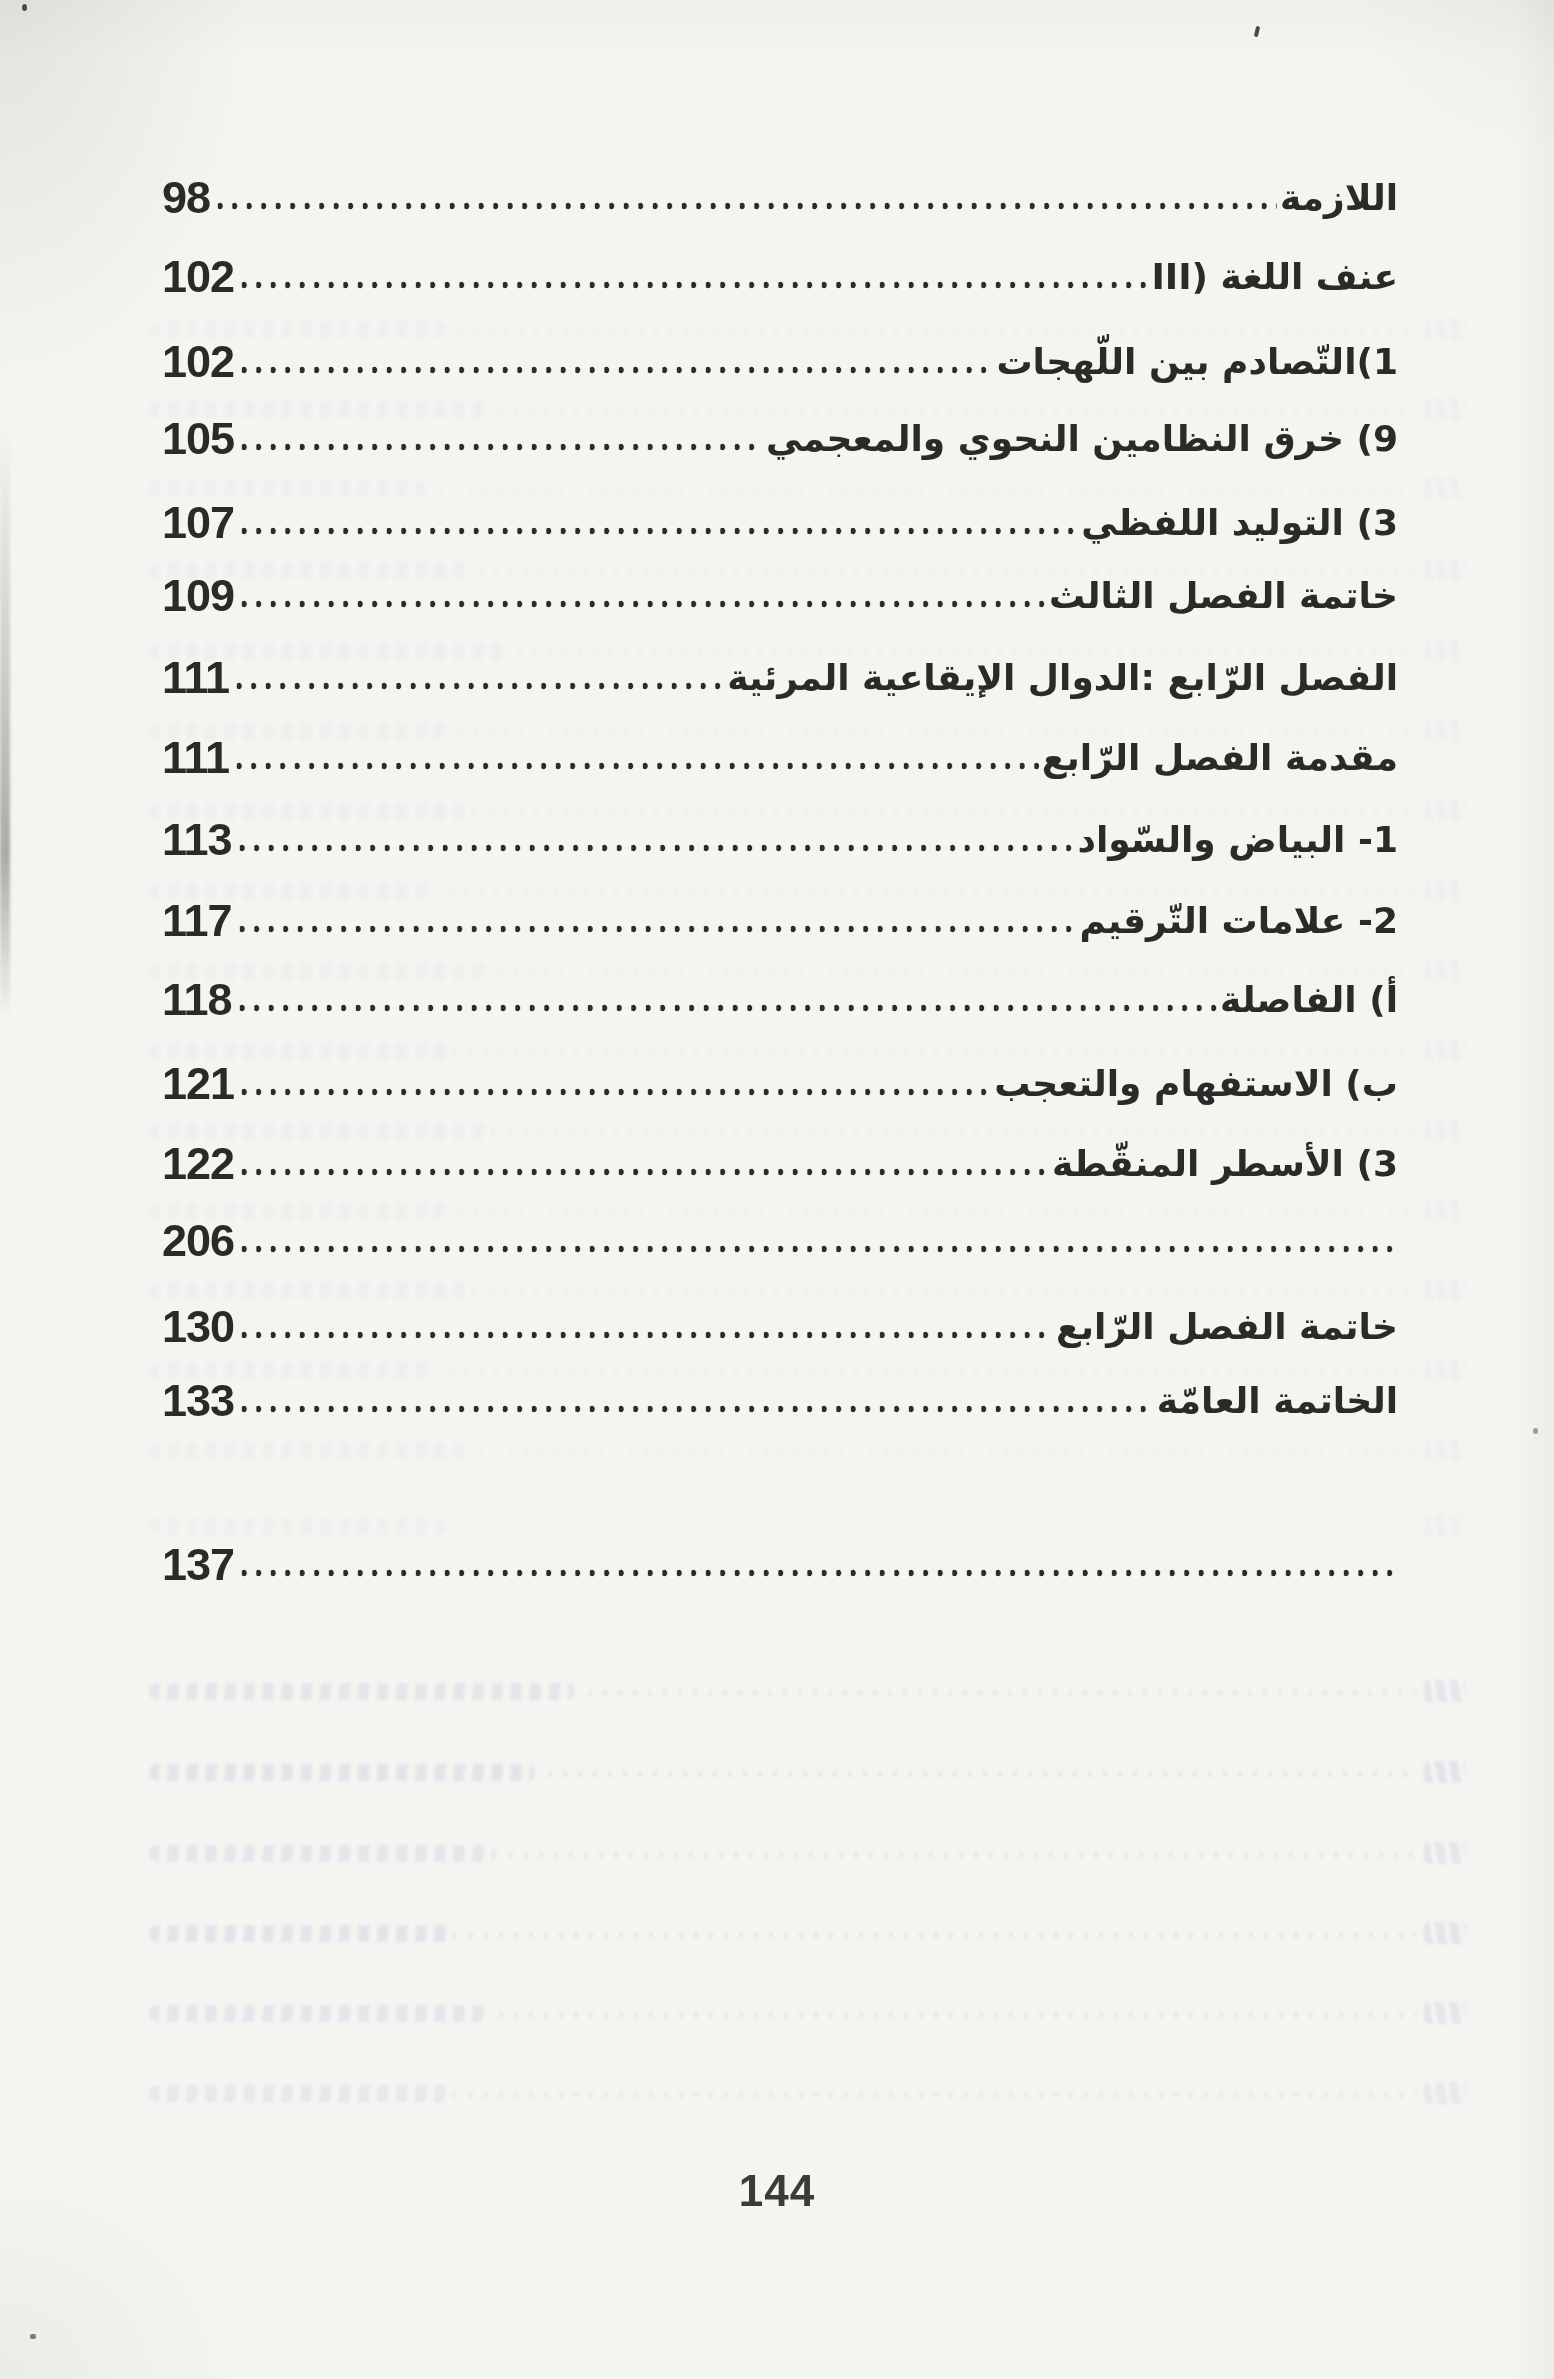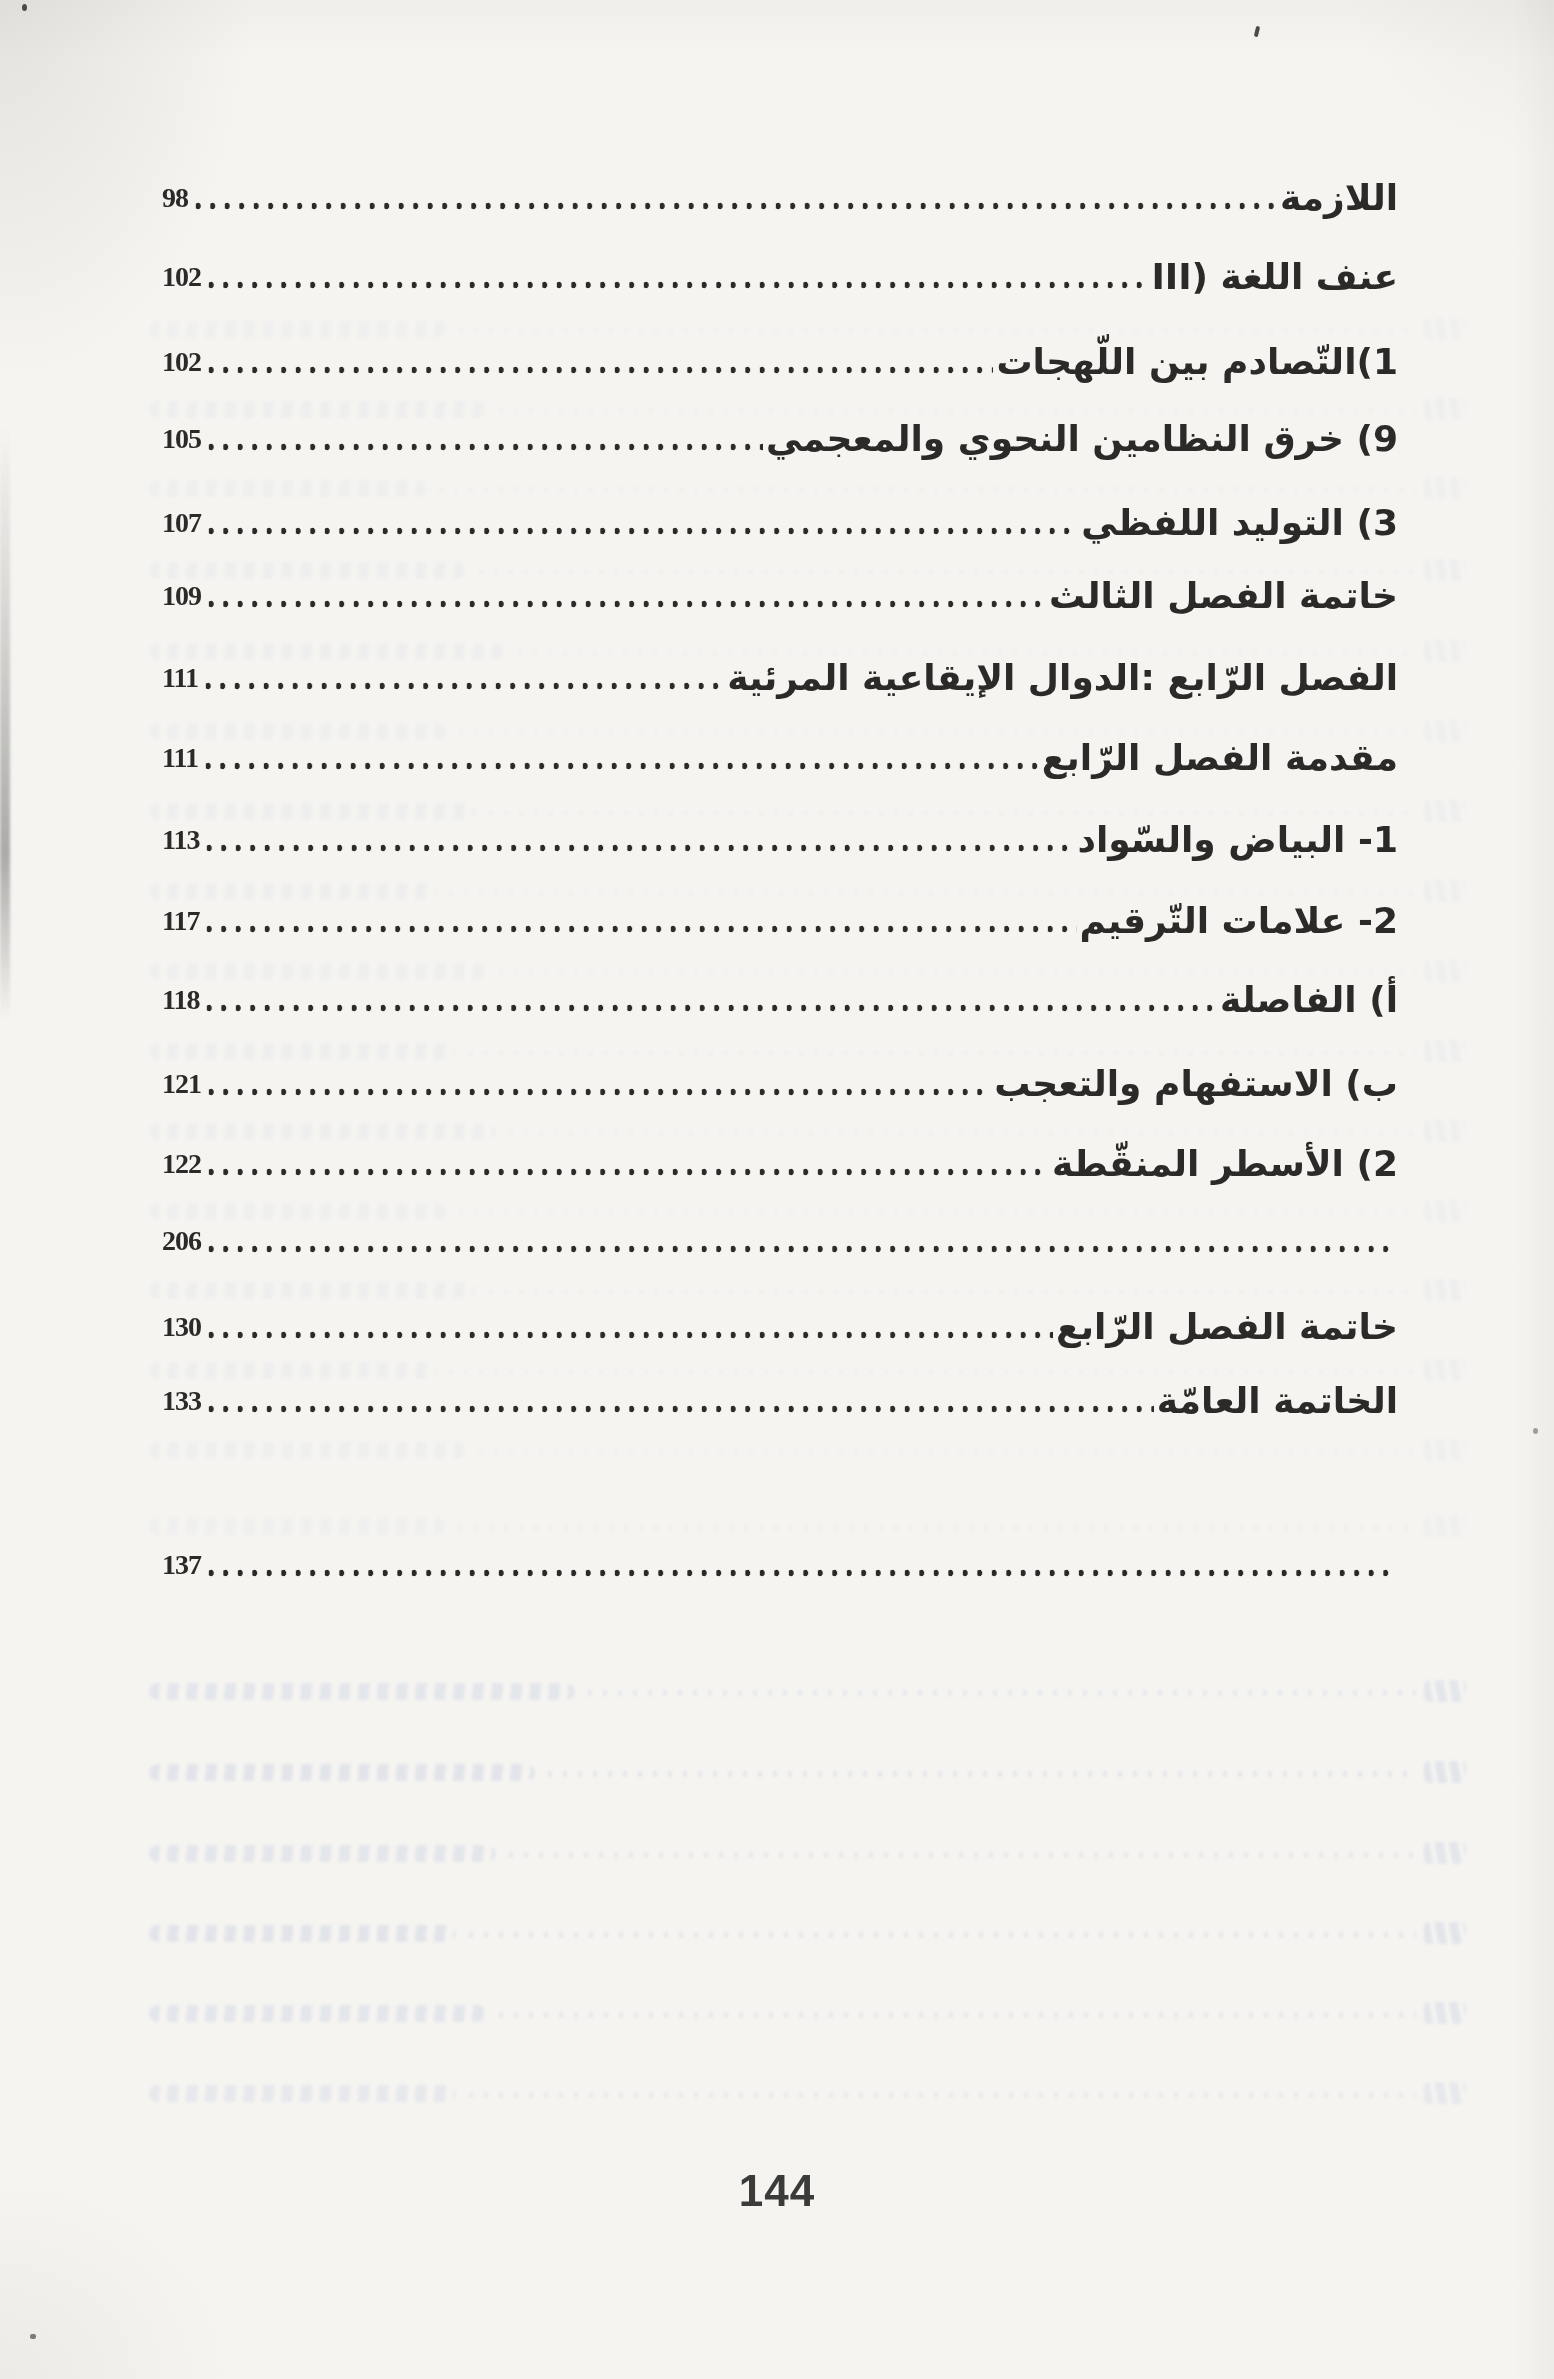--- a/index.html
+++ b/index.html
@@ -48,22 +48,22 @@
     white-space:nowrap;line-height:1;
     letter-spacing:0px;
   }
   .toc-leader{
     flex:1 1 auto;height:55px;margin:0 3px;min-width:20px;
     background-image:radial-gradient(ellipse 3.4px 4.6px at 7px 36px, var(--ink) 70%, rgba(0,0,0,0) 78%);
     background-size:14.5px 55px;
     background-repeat:repeat-x;
   }
   .toc-num{
-    font-family:Liberation Serif, serif;
-    font-weight:bold;font-size:28px;color:var(--ink);
+    font-family:Liberation Sans, sans-serif;
+    font-weight:bold;font-size:45px;color:var(--ink);
     direction:ltr;letter-spacing:-1px;line-height:1;
   }
 
   
   .ghost{
     position:absolute;left:149px;width:1317px;height:40px;
     display:flex;align-items:center;direction:ltr;
     filter:blur(1.8px);pointer-events:none;
   }
   .ghost-title{
@@ -267,21 +267,21 @@
       <span class="toc-title">أ) الفاصلة</span>
       <span class="toc-leader"></span>
       <span class="toc-num">118</span>
     </div>
     <div class="toc-row" style="top: 1056px;">
       <span class="toc-title">ب) الاستفهام والتعجب</span>
       <span class="toc-leader"></span>
       <span class="toc-num">121</span>
     </div>
     <div class="toc-row" style="top: 1136px;">
-      <span class="toc-title">2) الأسطر المنقّطة</span>
+      <span class="toc-title">3) الأسطر المنقّطة</span>
       <span class="toc-leader"></span>
       <span class="toc-num">122</span>
     </div>
     <div class="toc-row" style="top: 1213px;">
       <span class="toc-leader"></span>
       <span class="toc-num">206</span>
     </div>
     <div class="toc-row" style="top: 1299px;">
       <span class="toc-title">خاتمة الفصل الرّابع</span>
       <span class="toc-leader"></span>

